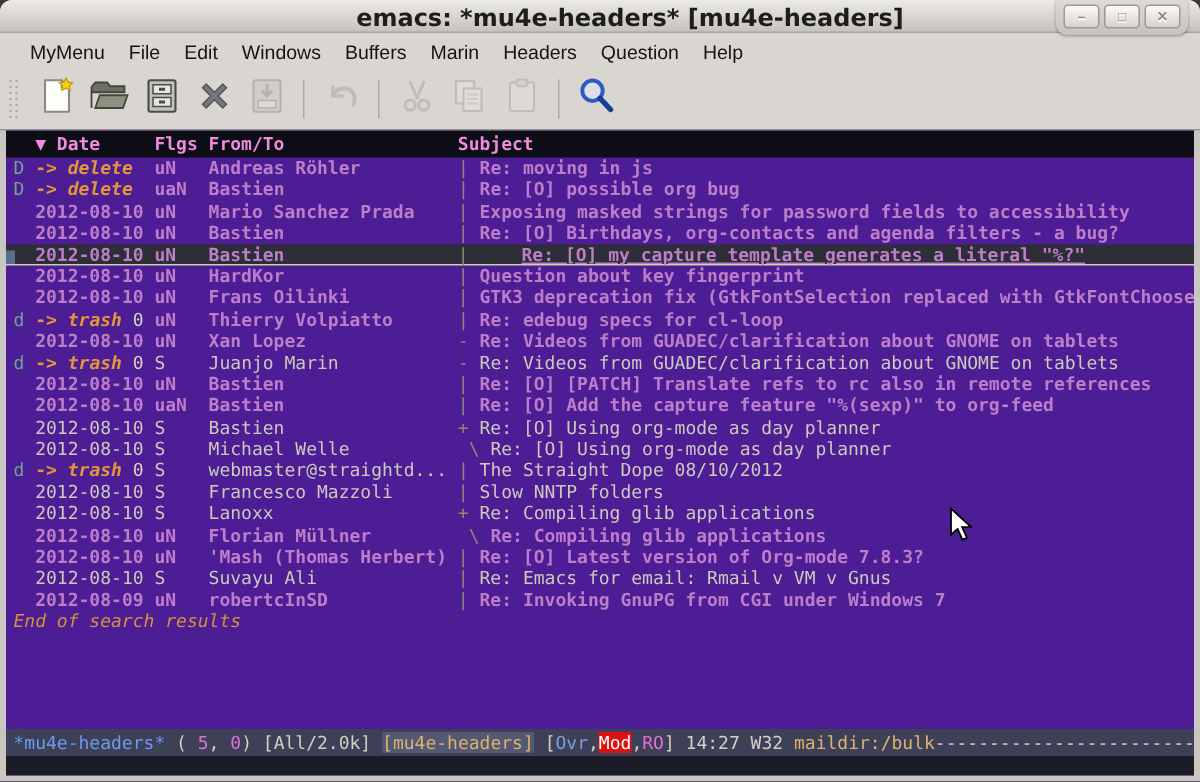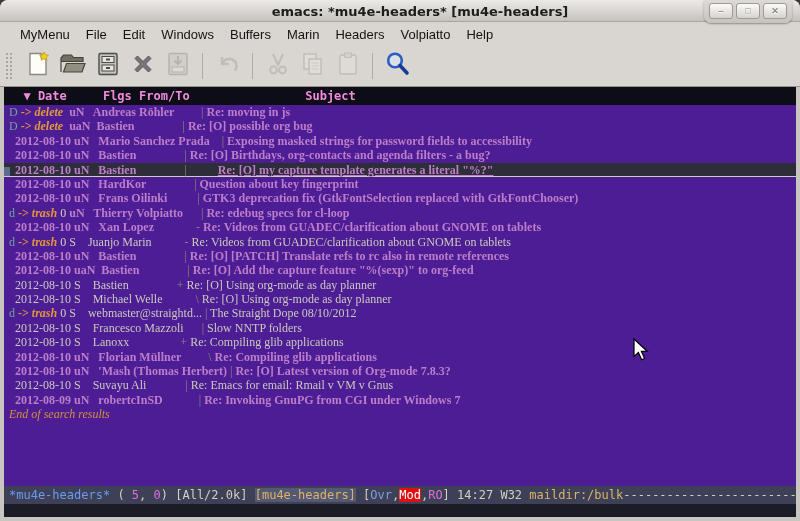--- a/index.html
+++ b/index.html
@@ -3,21 +3,21 @@
 <meta charset="utf-8">
 <style>
   html,body{margin:0;padding:0;background:#3a3a3a;}
   .window{width:800px;height:521px;position:relative;background:#c9c5c1;
     border-radius:8px 8px 0 0;overflow:hidden;display:flex;flex-direction:column;
     font-family:"Liberation Sans",sans-serif;box-sizing:border-box;}
   
   .titlebar{height:22px;flex:0 0 22px;background:linear-gradient(#eceae7,#c4c0bc);
     display:flex;align-items:center;justify-content:center;position:relative;
     box-shadow:inset 0 -1px 0 #a8a4a0;}
-  .title{font-family:"DejaVu Sans",sans-serif;font-weight:bold;font-size:13px;color:#1d1d1d;margin-left:40px;}
+  .title{font-family:"DejaVu Sans",sans-serif;font-weight:bold;font-size:16px;color:#1d1d1d;margin-left:40px;}
   .win-controls{position:absolute;right:8px;top:0;display:flex;gap:3px;
     background:linear-gradient(#dedad6,#c6c2be);padding:3px 5px 4px 5px;
     border-radius:0 0 7px 7px;box-shadow:0 1px 2px rgba(0,0,0,.35);}
   .win-btn{width:22px;height:14px;border:1px solid #9d9995;border-radius:3px;
     background:linear-gradient(#fbfbfa,#d6d2ce);display:flex;align-items:center;
     justify-content:center;font-size:9px;line-height:9px;font-weight:bold;color:#8e8a86;
     text-shadow:0 1px 0 #fff;}
   
   .menubar{height:24px;flex:0 0 24px;background:#d9d5d1;display:flex;align-items:center;
     padding-left:12px;font-size:13px;color:#141414;}
@@ -28,21 +28,21 @@
   .grip{width:9px;height:28px;margin:0 6px 0 2px;
     background-image:radial-gradient(#a9a5a1 34%,transparent 35%);background-size:4px 4px;}
   .tool-btn{width:35px;height:32px;display:flex;align-items:center;justify-content:center;}
   .tool-btn.disabled{opacity:.33;}
   .tool-sep{width:1px;height:26px;background:#aeaaa6;margin:0 7px;flex:0 0 1px;}
   
   .buffer{flex:1;margin:0 4px 4px 4px;background:#4c1d95;display:flex;flex-direction:column;
     overflow:hidden;font-family:"DejaVu Sans Mono",monospace;font-size:12px;}
   .headerline{flex:0 0 18px;background:#0d0e15;color:#f18ae0;font-weight:bold;
     white-space:pre;line-height:18px;padding-left:5px;}
-  .rows{flex:1;white-space:pre;overflow:hidden;font-family:Liberation Serif, serif;}
+  .rows{flex:1;white-space:pre;overflow:hidden;}
   .row{height:14.4px;line-height:14.4px;position:relative;padding-left:5px;}
   .row.unread{color:#bd7ec9;font-weight:bold;}
   .row.read{color:#cdc9bb;font-weight:normal;}
   .row.current{background:#2d2e37;box-shadow:inset 0 -1px 0 #cfccc0;}
   .row.current .subj{text-decoration:underline;margin-left:28px;}
   .mark-char{color:#70a396;font-weight:normal;}
   .m-arrow{color:#e2973b;font-weight:bold;}
   .m-target{color:#e2973b;font-style:italic;font-weight:bold;}
   .m-suffix{color:#d6d2c4;font-weight:normal;}
   .thread{color:#8d8976;font-weight:normal;}
@@ -78,21 +78,21 @@
   </div>
 
   <div class="menubar" id="menubar">
       <div class="menu-item">MyMenu</div>
       <div class="menu-item">File</div>
       <div class="menu-item">Edit</div>
       <div class="menu-item">Windows</div>
       <div class="menu-item">Buffers</div>
       <div class="menu-item">Marin</div>
       <div class="menu-item">Headers</div>
-      <div class="menu-item">Volpiatto</div>
+      <div class="menu-item">Question</div>
       <div class="menu-item">Help</div>
     </div>
 
   <div class="toolbar" id="toolbar">
     <div class="grip"></div>
   <div class="tool-btn">
         <span><svg width="26" height="26" viewBox="0 0 26 26">
             <path d="M5 2.5h11l5 5v16H5z" fill="#fdfdfa" stroke="#8a8a82" stroke-width="1.4"></path>
             <path d="M16 2.5l5 5h-5z" fill="#d8d8d0" stroke="#8a8a82"></path>
             <path d="M19 1l1.4 2.8 3.1.4-2.3 2.1.6 3-2.8-1.5-2.8 1.5.6-3-2.3-2.1 3.1-.4z" fill="#f4d019" stroke="#bd9d0d" stroke-width=".8"></path>

